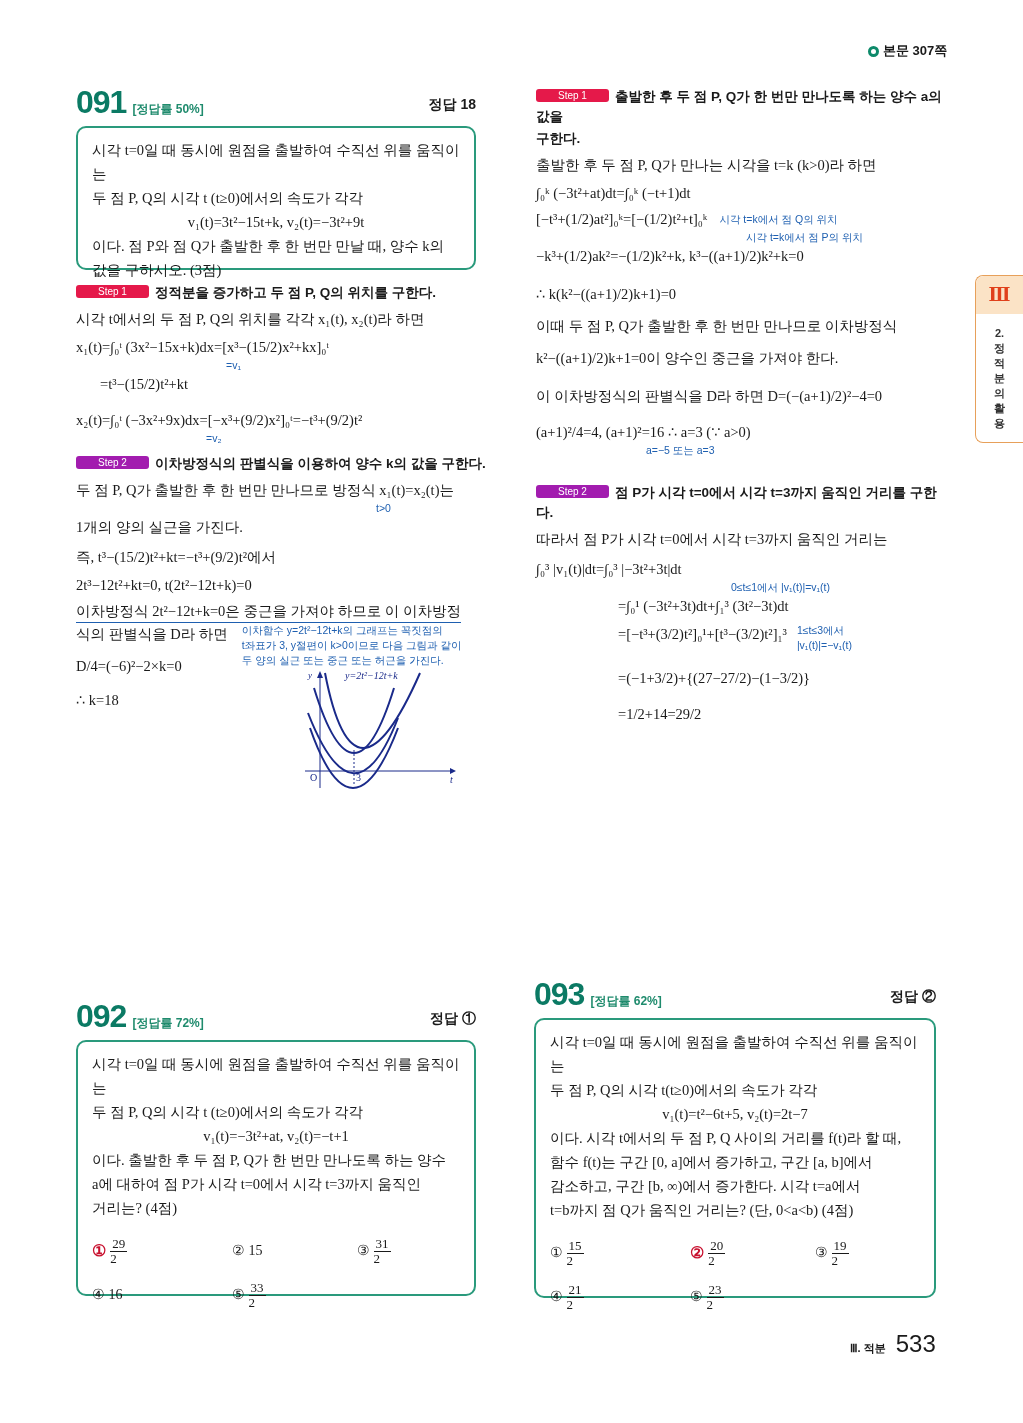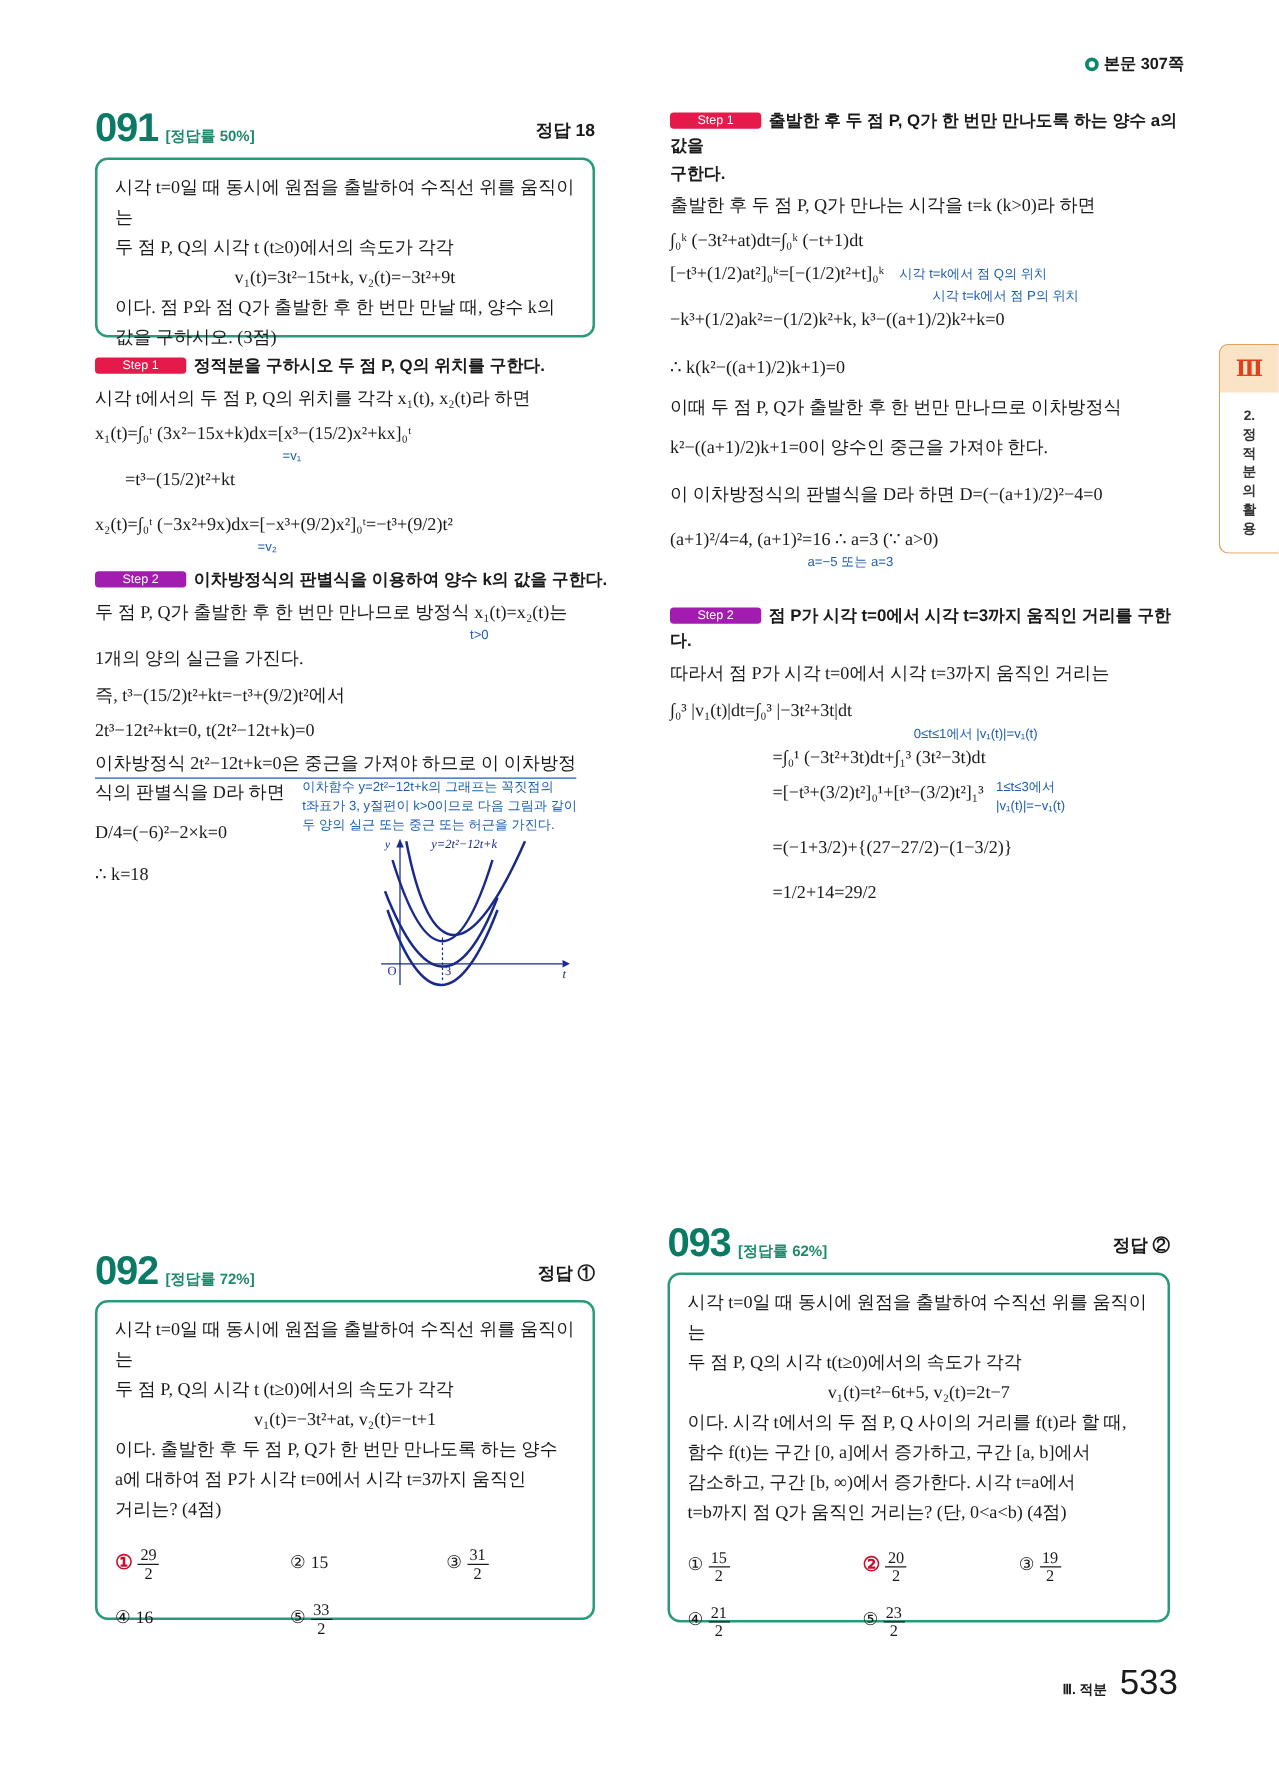--- a/index.html
+++ b/index.html
@@ -11,36 +11,36 @@
   .ref { top: 42px; left: 868px; font-size: 13px; font-weight: bold; display: flex; align-items: center; gap: 4px; }
   .ref .ring { width: 11px; height: 11px; border: 3px solid #0d8a6a; border-radius: 50%; display: inline-block; }
   .qhead { display: flex; align-items: flex-end; }
   .qnum { font-family: "Liberation Sans", sans-serif; font-weight: bold; font-size: 32px; color: #0b7a64; letter-spacing: -1px; line-height: 1; }
   .qrate { font-family: "Liberation Sans", sans-serif; font-size: 12px; color: #1f8b6d; margin-left: 6px; font-weight: bold; }
   .qans { font-family: "Liberation Sans", sans-serif; font-size: 14px; font-weight: bold; position: absolute; right: 0; top: 10px; }
   .qbox { border: 2px solid #2a9a7c; border-radius: 10px; padding: 10px 14px; font-size: 14.5px; line-height: 24px; }
   .qbox .center { text-align: center; }
   .choices { display: grid; grid-template-columns: 140px 125px 120px; row-gap: 10px; margin-top: 14px; font-size: 14px; }
   .choice { display: flex; align-items: center; gap: 4px; height: 34px; }
-  .frac { display: inline-flex; flex-direction: column; align-items: center; vertical-align: middle; font-size: 13px; line-height: 14px; }
+  .frac { display: inline-flex; flex-direction: column; align-items: flex-start; vertical-align: middle; font-size: 13px; line-height: 14px; }
   .frac .n { border-bottom: 1px solid #1a1a1a; padding: 0 2px; }
   .check { color: #c8102e; font-weight: bold; font-size: 16px; }
   .step { display: inline-block; font-family: "Liberation Sans", sans-serif; font-size: 10px; color: #fff; padding: 1px 22px; border-radius: 3px; margin-right: 6px; vertical-align: 2px; }
   .step.s1 { background: #e5194a; }
   .step.s2 { background: #a21caf; }
   .steptitle { font-family: "Liberation Sans", sans-serif; font-size: 13.5px; font-weight: bold; }
   .line { font-size: 14.5px; line-height: 22px; white-space: nowrap; }
   .note { color: #1e5fb0; font-family: "Liberation Sans", sans-serif; font-size: 10.5px; line-height: 15px; }
   .uline { border-bottom: 1.5px solid #1e5fb0; }
   .tab { left: 975px; top: 275px; width: 48px; height: 168px; border: 1px solid #e7a05a; border-right: none; border-radius: 8px 0 0 8px; }
   .tab .top { height: 38px; background: #fbe3c6; border-radius: 8px 0 0 0; color: #e0401b; font-weight: bold; font-size: 18px; text-align: center; line-height: 38px; }
   .tab .vert { font-family: "Liberation Sans", sans-serif; font-size: 11px; font-weight: bold; text-align: center; width: 14px; margin: 12px auto 0; line-height: 15px; color: #333; }
   .footer { left: 850px; top: 1330px; display: flex; align-items: baseline; gap: 10px; }
   .footer .sec { font-family: "Liberation Sans", sans-serif; font-size: 11px; font-weight: bold; }
-  .footer .pg { font-family: "Liberation Sans", sans-serif; font-size: 28px; }
+  .footer .pg { font-family: "Liberation Sans", sans-serif; font-size: 24px; }
 </style>
 </head>
 <body>
 
 <div class="abs ref sans">
   <span class="ring"></span>
   <span>본문 307쪽</span>
 </div>
 
 <div class="abs" style="left:76px;top:86px;width:400px;">
@@ -52,21 +52,21 @@
   <div class="qbox serif" style="margin-top:8px;height:144px;">
     <div>시각 t=0일 때 동시에 원점을 출발하여 수직선 위를 움직이는</div>
     <div>두 점 P, Q의 시각 t (t≥0)에서의 속도가 각각</div>
     <div class="center">v₁(t)=3t²−15t+k, v₂(t)=−3t²+9t</div>
     <div>이다. 점 P와 점 Q가 출발한 후 한 번만 만날 때, 양수 k의</div>
     <div>값을 구하시오. (3점)</div>
   </div>
 </div>
 
 <div class="abs" style="left:76px;top:282px;width:410px;">
-  <div><span class="step s1">Step 1</span><span class="steptitle">정적분을 구하시오 두 점 P, Q의 위치를 구한다.</span></div>
+  <div><span class="step s1">Step 1</span><span class="steptitle">정적분을 증가하고 두 점 P, Q의 위치를 구한다.</span></div>
   <div class="line serif" style="margin-top:6px;">시각 t에서의 두 점 P, Q의 위치를 각각 x₁(t), x₂(t)라 하면</div>
   <div class="line serif" style="margin-top:6px;">x₁(t)=∫₀ᵗ (3x²−15x+k)dx=[x³−(15/2)x²+kx]₀ᵗ</div>
   <div class="note" style="margin-left:150px;">=v₁</div>
   <div class="line serif" style="margin-left:24px;">=t³−(15/2)t²+kt</div>
   <div class="line serif" style="margin-top:14px;">x₂(t)=∫₀ᵗ (−3x²+9x)dx=[−x³+(9/2)x²]₀ᵗ=−t³+(9/2)t²</div>
   <div class="note" style="margin-left:130px;">=v₂</div>
 </div>
 
 <div class="abs" style="left:76px;top:453px;width:410px;">
   <div><span class="step s2">Step 2</span><span class="steptitle">이차방정식의 판별식을 이용하여 양수 k의 값을 구한다.</span></div>

